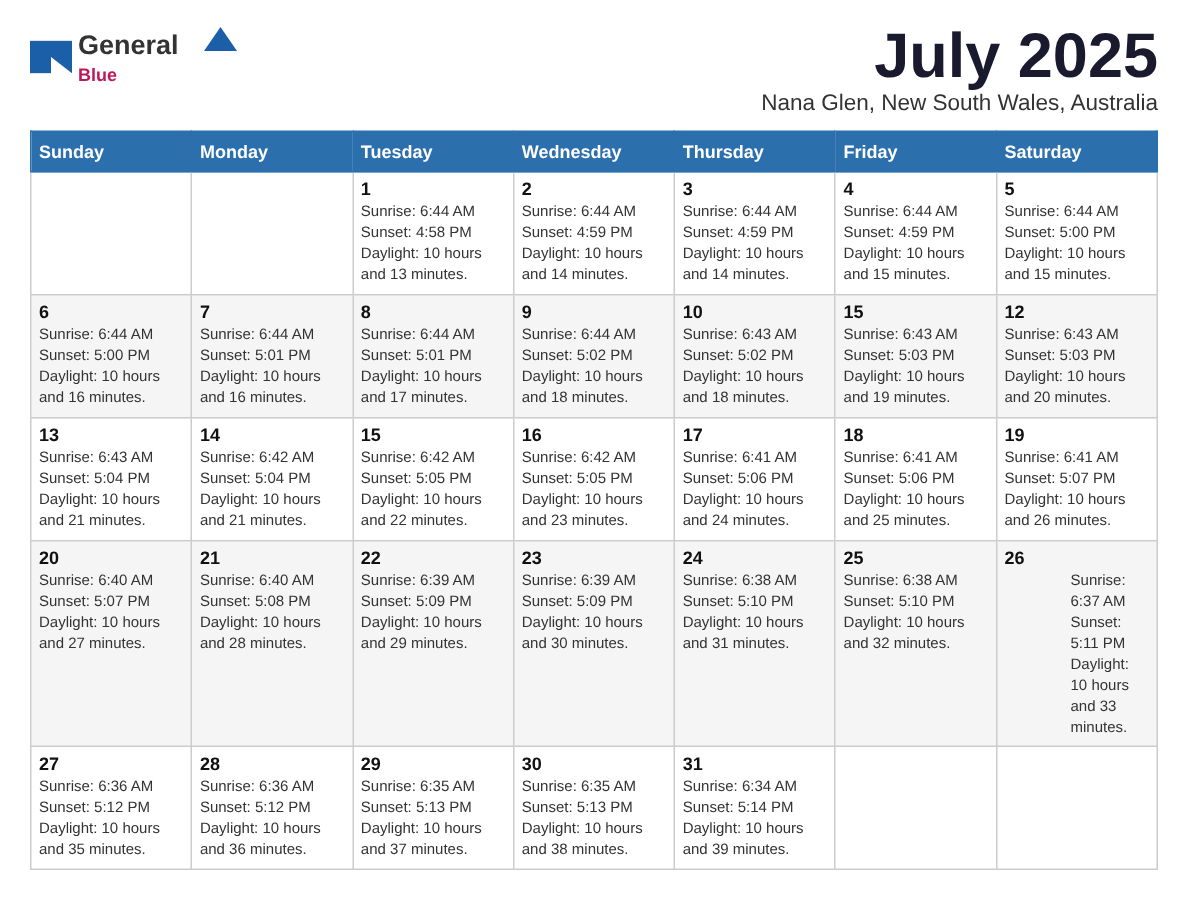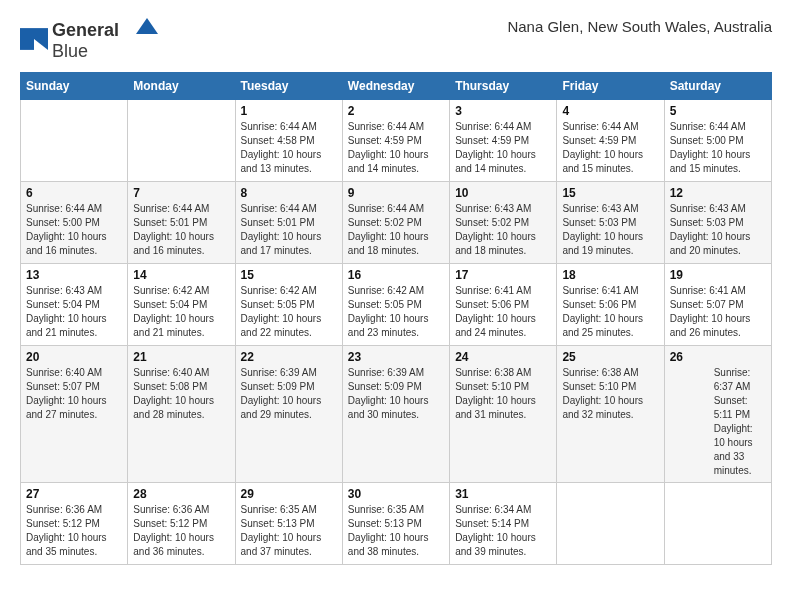--- a/index.html
+++ b/index.html
@@ -20,23 +20,23 @@
       display: flex;
       align-items: center;
       gap: 4px;
     }
     .logo-text-general {
       font-size: 18px;
       font-weight: bold;
       color: #333;
     }
     .logo-text-blue {
-      font-size: 18px;
-      font-weight: normal;
-      color: #404040;
+      font-size: 12px;
+      font-weight: bold;
+      color: #be185d;
     }
     .logo-icon {
       width: 28px;
       height: 22px;
     }
     .title-area {
       text-align: right;
     }
     .month-title {
       font-size: 42px;
@@ -111,20 +111,21 @@
         <svg width="22" height="20" viewBox="0 0 22 20" style="margin: 0 1px;">
           <polygon points="11,2 22,18 0,18" fill="#1a5fa8"></polygon>
         </svg>
       </div>
       <div>
         <span class="logo-text-blue">Blue</span>
       </div>
     </div>
   </div>
   <div class="title-area">
+    <div class="month-title">July 2025</div>
     <div class="location-title">Nana Glen, New South Wales, Australia</div>
   </div>
 </div>
 
 <table class="calendar-table">
   <thead>
     <tr>
     <th>Sunday</th>
         <th>Monday</th>
         <th>Tuesday</th>

